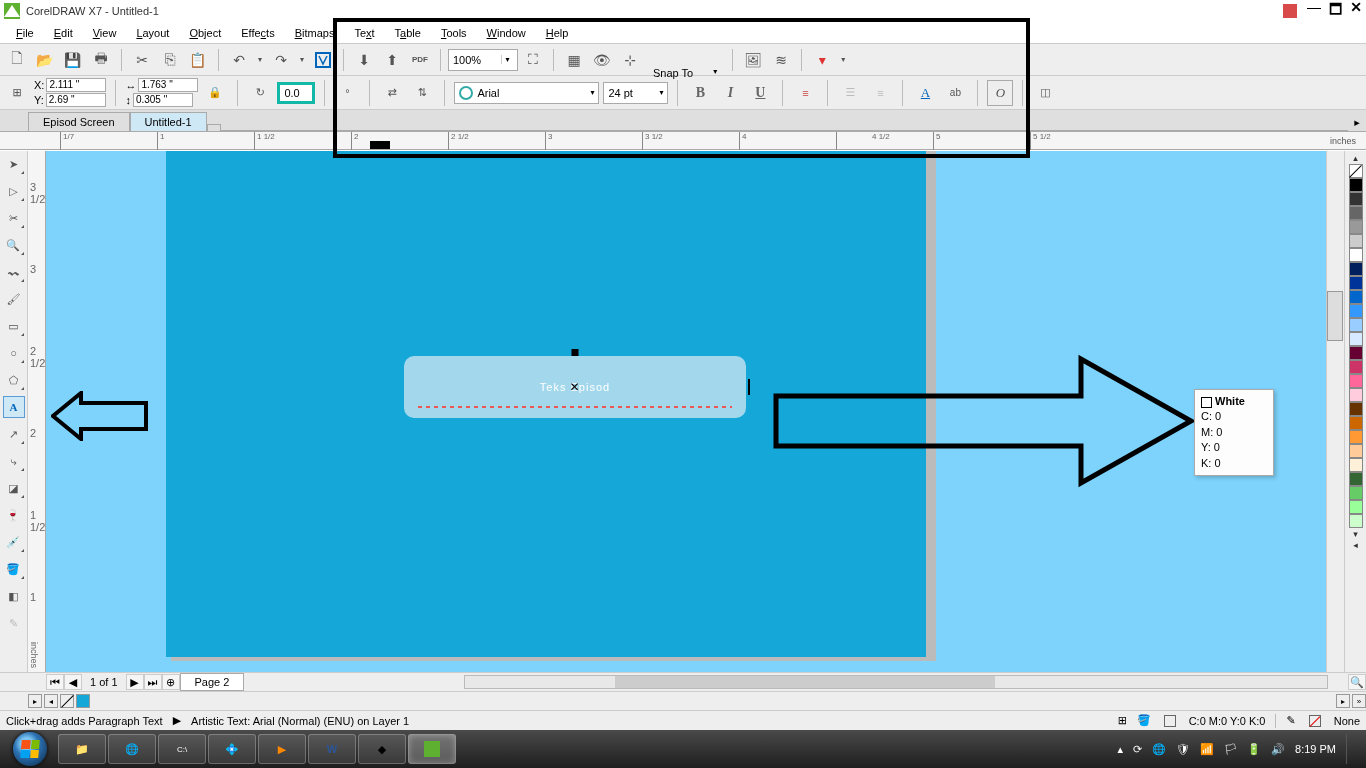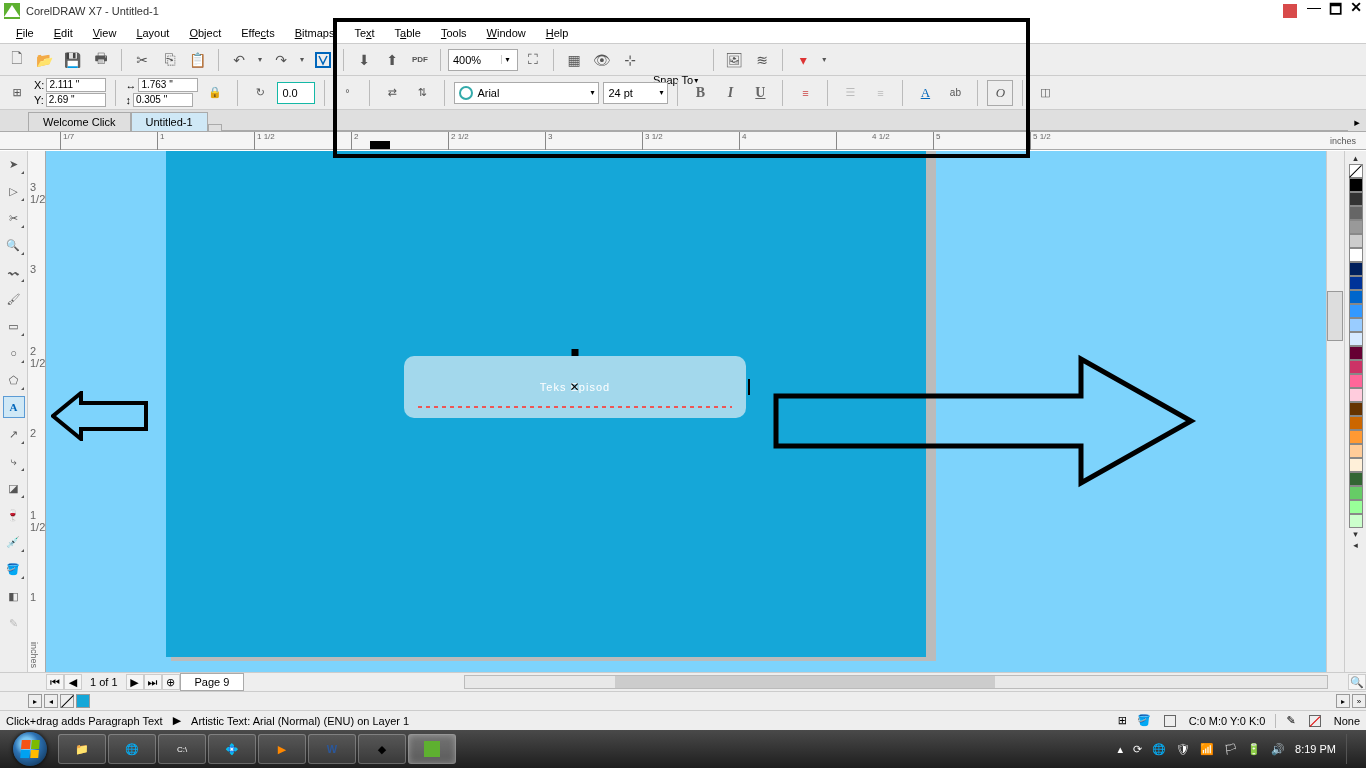--- a/index.html
+++ b/index.html
@@ -15,27 +15,27 @@
 
 .menubar { height: 22px; background: #fff; display: flex; align-items: center; padding-left: 6px; border-bottom: 1px solid #ccc; }
 .menubar .menu-item { padding: 3px 10px; cursor: pointer; }
 .menubar .menu-item u { text-decoration: underline; }
 
 .toolbar { height: 32px; background: #eeeeee; display: flex; align-items: center; padding: 0 4px; gap: 2px; border-bottom: 1px solid #ccc; }
 .toolbar .sep { width: 1px; height: 22px; background: #bbb; margin: 0 5px; }
 .toolbar .btn { width: 26px; height: 26px; display: flex; align-items: center; justify-content: center; cursor: pointer; color: #555; font-size: 14px; }
 .toolbar .zoom-combo { width: 70px; height: 22px; border: 1px solid #aaa; background: #fff; display: flex; align-items: center; padding: 0 4px; }
 .toolbar .dd { width: 12px; border-left: 1px solid #ccc; text-align: center; font-size: 8px; margin-left: auto; }
-.toolbar .snap { padding: 0 8px; height: 26px; display: flex; align-items: center; gap: 1px; cursor: pointer; margin-top: 41px; }
+.toolbar .snap { padding: 0 8px; height: 26px; display: flex; align-items: flex-start; gap: 20px; cursor: pointer; margin-top: 41px; }
 
 .propsbar { height: 34px; background: #eeeeee; display: flex; align-items: center; padding: 0 4px; gap: 4px; border-bottom: 1px solid #ccc; }
 .propsbar .xy-box { display: flex; flex-direction: column; gap: 1px; font-size: 10px; }
 .propsbar .xy-row { display: flex; align-items: center; gap: 2px; }
 .propsbar .xy-input { width: 60px; height: 14px; border: 1px solid #aaa; background: #fff; padding: 0 2px; font-size: 10px; }
-.propsbar .rot-input { width: 38px; height: 22px; border: 1px solid #14b8a6; background: #fff; padding: 0 4px; display: flex; align-items: center; }
+.propsbar .rot-input { width: 38px; height: 22px; border: 3px solid #14b8a6; background: #fff; padding: 0 4px; display: flex; align-items: center; }
 .propsbar .sep { width: 1px; height: 26px; background: #bbb; margin: 0 5px; }
 .propsbar .btn { width: 26px; height: 26px; display: flex; align-items: center; justify-content: center; cursor: pointer; color: #555; }
 .propsbar .font-combo { width: 145px; height: 22px; border: 1px solid #aaa; background: #fff; display: flex; align-items: center; padding: 0 4px; gap: 4px; }
 .propsbar .size-combo { width: 65px; height: 22px; border: 1px solid #aaa; background: #fff; display: flex; align-items: center; padding: 2px 4px; }
 .propsbar .icon-o { width: 14px; height: 14px; border: 2px solid #3aa; border-radius: 50%; }
 .propsbar .fmt-btn { font-style: italic; font-family: serif; font-size: 14px; font-weight: bold; color: #666; }
 
 .tabs { height: 22px; background: #dfdfdf; display: flex; align-items: flex-end; padding-left: 28px; border-bottom: 1px solid #aaa; }
 .tabs .tab { padding: 3px 14px; background: #dfdfdf; border: 1px solid #aaa; border-bottom: none; cursor: pointer; }
 .tabs .tab.active { background: #cfe8f6; }
@@ -160,21 +160,21 @@
         <rect x="1" y="1" width="14" height="14" fill="none" stroke="#06b" stroke-width="2"></rect>
         <path d="M4 4 L8 12 L12 4" fill="none" stroke="#06b" stroke-width="1.5"></path>
       </svg>
     </div>
   <div class="sep"></div>
   <div class="btn">⬇</div>
   <div class="btn">⬆</div>
   <div class="btn" style="font-size:8px;font-weight:bold;">PDF</div>
   <div class="sep"></div>
   <div class="zoom-combo">
-    <span>400%</span>
+    <span>100%</span>
     <span class="dd">▾</span>
   </div>
   <div class="btn">⛶</div>
   <div class="sep"></div>
   <div class="btn">▦</div>
   <div class="btn">👁</div>
   <div class="btn">⊹</div>
   <div class="snap">
     <span>Snap To</span>
     <span style="font-size:8px;">▾</span>
@@ -241,21 +241,21 @@
   <div class="sep"></div>
   <div class="btn" style="font-family:serif;font-size:13px;color:#06b;text-decoration:underline;">A</div>
   <div class="btn" style="font-size:10px;">ab</div>
   <div class="sep"></div>
   <div class="btn" style="border:1px solid #aaa;font-style:italic;font-family:serif;font-size:13px;">O</div>
   <div class="sep"></div>
   <div class="btn">◫</div>
 </div>
 
 <div class="tabs">
-  <div class="tab">Welcome Click</div>
+  <div class="tab">Episod Screen</div>
   <div class="tab active">Untitled-1</div>
   <div class="tab" style="width:14px; padding:3px 0;"></div>
   <div class="spacer"></div>
   <div class="arrow">▸</div>
 </div>
 
 <div class="ruler-h">
   <span class="unit">inches</span>
   <div class="tab-marker"></div>
 <div class="tick" style="left: 60px;">1/7</div>
@@ -315,20 +315,27 @@
       <div class="squiggle"></div>
     </div>
 
     <svg class="arrow-left" width="100" height="50">
       <path d="M 95 12 L 30 12 L 30 2 L 2 25 L 30 48 L 30 38 L 95 38 Z" fill="none" stroke="#000" stroke-width="4"></path>
     </svg>
     <svg class="arrow-right" width="430" height="140">
       <path d="M 5 45 L 310 45 L 310 8 L 420 70 L 310 132 L 310 95 L 5 95 Z" fill="none" stroke="#000" stroke-width="5"></path>
     </svg>
 
+    <div class="color-tooltip">
+      <div><span class="swatch"></span><span class="name">White</span></div>
+      <div>C: 0</div>
+      <div>M: 0</div>
+      <div>Y: 0</div>
+      <div>K: 0</div>
+    </div>
   </div>
 
   <div class="palette-slider">
     <div class="thumb"></div>
   </div>
 
   <div class="palette">
     <div class="nav">▴</div>
     <div id="palette-swatches">
         <div class="sw none"></div>
@@ -365,21 +372,21 @@
 
 <div class="page-nav">
   <div style="width:28px;"></div>
   <div style="width:18px;"></div>
   <div class="pn-btn">⏮</div>
   <div class="pn-btn">◀</div>
   <div class="pn-count">1 of 1</div>
   <div class="pn-btn">▶</div>
   <div class="pn-btn">⏭</div>
   <div class="pn-btn">⊕</div>
-  <div class="page-tab">Page 9</div>
+  <div class="page-tab">Page 2</div>
   <div class="hscroll">
     <div class="thumb"></div>
   </div>
   <div class="pn-btn">🔍</div>
 </div>
 
 <div class="color-nav">
   <div class="cn-btn">▸</div>
   <div class="cn-btn">◂</div>
   <div class="cn-btn" style="position:relative;">

